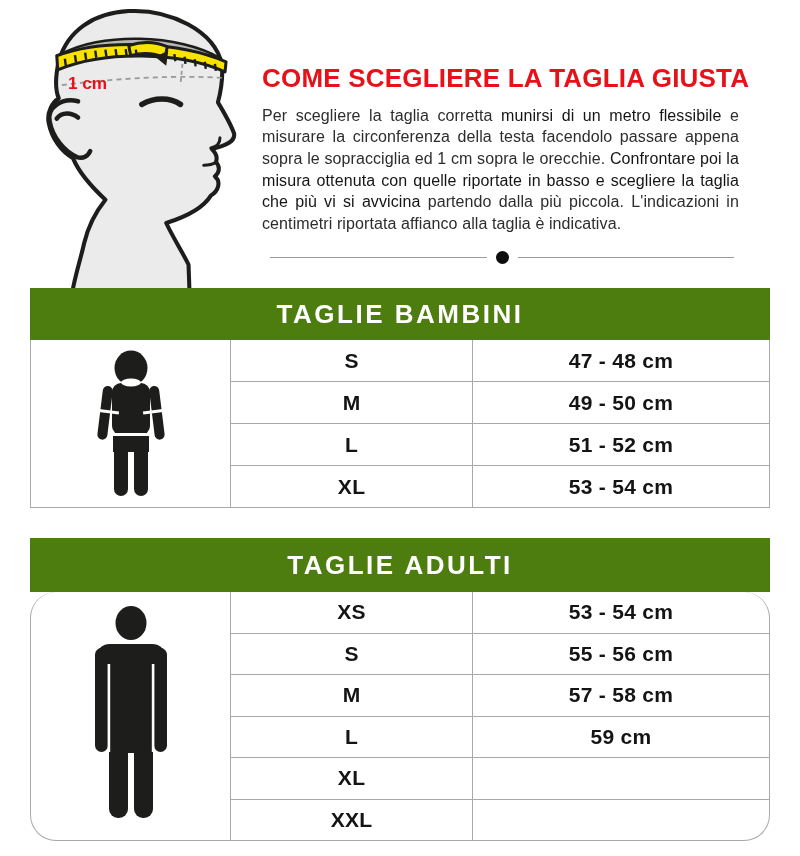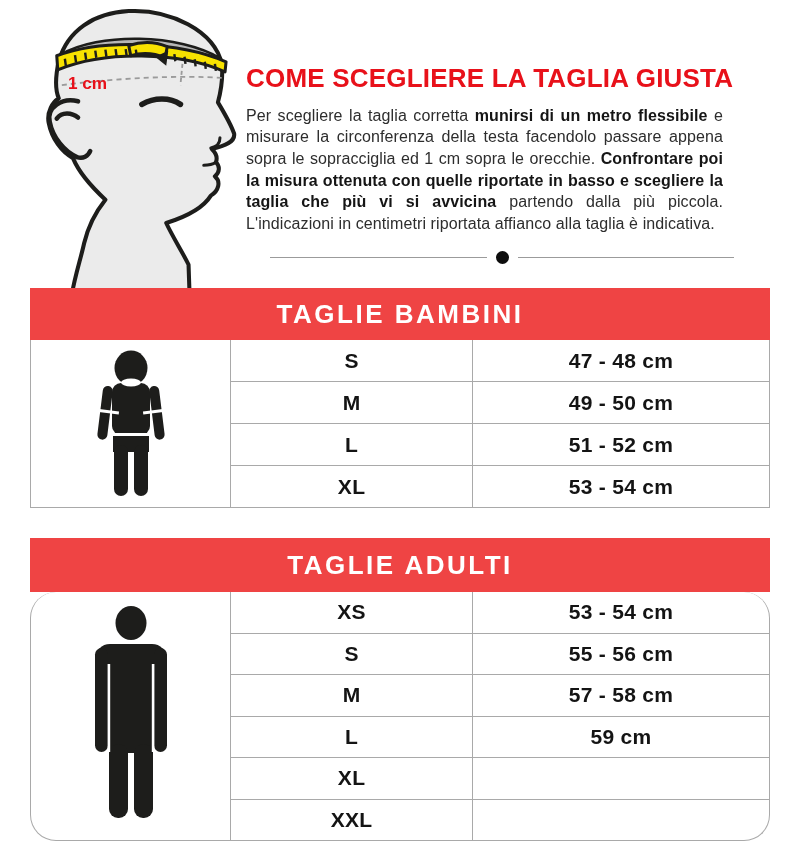--- a/index.html
+++ b/index.html
@@ -6,48 +6,48 @@
   html,body { background:#ffffff; }
   body {
     width:800px; height:856px; position:relative; overflow:hidden;
     font-family:"Liberation Sans", sans-serif; color:#1a1a1a;
   }
 
   
   .illustration { position:absolute; left:26px; top:4px; width:246px; height:294px; }
 
   
-  .intro { position:absolute; left:246px; top:64px; width:477px; }
+  .intro { position:absolute; left:262px; top:64px; width:477px; }
   .intro h1 {
     color:#e8111a; font-size:26px; font-weight:800; letter-spacing:0.2px;
     line-height:1.15; margin-bottom:11px; white-space:nowrap;
   }
   .intro p {
     font-size:16px; line-height:21.6px; text-align:justify; color:#2d2d2d;
     letter-spacing:0.1px;
   }
-  .intro p strong { color:#151515; font-weight:700; }
+  .intro p strong { color:#151515; font-weight:400; }
 
   
   .divider {
     position:absolute; left:270px; top:250px; width:464px; height:14px;
     display:flex; align-items:center;
   }
   .divider .line { flex:1; height:1px; background:#9b9b9b; }
   .divider .dot {
     width:13px; height:13px; border-radius:50%; background:#0d0d0d; margin:0 9px;
   }
 
   
   .size-table { position:absolute; left:30px; width:740px; }
   .size-table.bambini { top:288px; }
   .size-table.adulti  { top:538px;text-align:center; }
 
   .st-header {
-    background:#ef4444; color:#ffffff; display:flex; align-items:center;
+    background:#4d7c0f; color:#ffffff; display:flex; align-items:center;
     justify-content:center; font-weight:700; font-size:26px; letter-spacing:2.5px;
   }
   .bambini .st-header { height:52px; }
   .adulti  .st-header { height:54px; }
 
   .st-body {
     display:flex; border:1px solid #a9a9a9; border-top:none;
   }
   .bambini .st-body { height:168px; }
   .adulti  .st-body { height:249px;border-radius:26px; }

